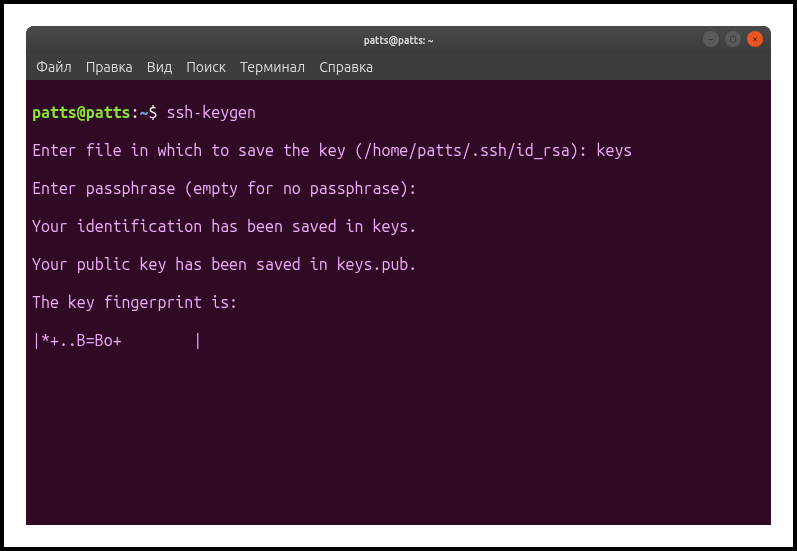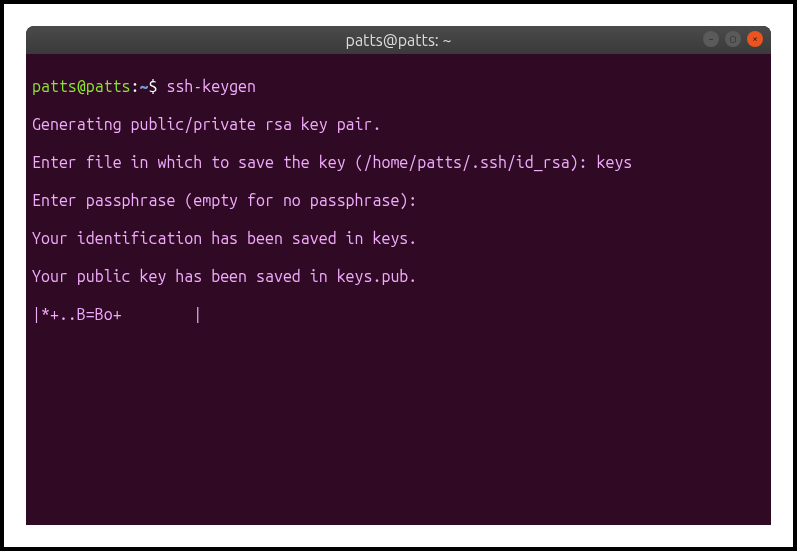--- a/index.html
+++ b/index.html
@@ -34,22 +34,22 @@
       background: linear-gradient(#4a4a4a, #3a3a3a);
       display: flex;
       align-items: center;
       justify-content: center;
       position: relative;
       border-radius: 8px 8px 0 0;
     }
     .titlebar-title {
       color: #dcdcdc;
       font-family: "Ubuntu", sans-serif;
-      font-size: 16px;
-      font-weight: normal;
+      font-size: 10px;
+      font-weight: bold;
     }
     .window-controls {
       position: absolute;
       right: 8px;
       top: 5px;
       display: flex;
       gap: 6px;
     }
     .win-btn {
       width: 16px;
@@ -80,21 +80,21 @@
       flex: 1;
       background: #300a24;
       padding: 4px 6px;
       font-size: 16px;
       line-height: 19px;
       white-space: pre;
       color: #ffffff;
       overflow: hidden;
       font-family: "Ubuntu Mono", "DejaVu Sans Mono", monospace;
     }
-    .prompt-user { color: #8ae234; font-weight: normal; }
+    .prompt-user { color: #8ae234; font-weight: bold; }
     .prompt-colon { color: #ffffff; }
     .prompt-path { color: #729fcf; font-weight: bold; }
     .prompt-dollar { color: #ffffff; }
     .term-text { color: #f0abfc; }
     .line { display: block; }
   </style>
 </head>
 <body>
 
 <div class="outer-border">
@@ -102,28 +102,36 @@
 
     <div class="titlebar">
       <span class="titlebar-title">patts@patts: ~</span>
       <div class="window-controls">
         <div class="win-btn">–</div>
         <div class="win-btn">▢</div>
         <div class="win-btn close">×</div>
       </div>
     </div>
 
+    <div class="menubar">
+      <span>Файл</span>
+      <span>Правка</span>
+      <span>Вид</span>
+      <span>Поиск</span>
+      <span>Терминал</span>
+      <span>Справка</span>
+    </div>
 
     <div class="terminal">
 <span class="line"><span class="prompt-user">patts@patts</span><span class="prompt-colon">:</span><span class="prompt-path">~</span><span class="prompt-dollar">$</span><span class="term-text"> </span><span class="term-text">ssh-keygen</span></span>
-<span class="line term-text">Generating public/private rsa key pair.</span>
 <span class="line term-text">Enter file in which to save the key (/home/patts/.ssh/id_rsa): keys</span>
 <span class="line term-text">Enter passphrase (empty for no passphrase):</span>
 <span class="line term-text">Your identification has been saved in keys.</span>
 <span class="line term-text">Your public key has been saved in keys.pub.</span>
+<span class="line term-text">The key fingerprint is:</span>
 <span class="line term-text">|*+..B=Bo+        |</span>
 
 
 
 
 
 
 
 
 

